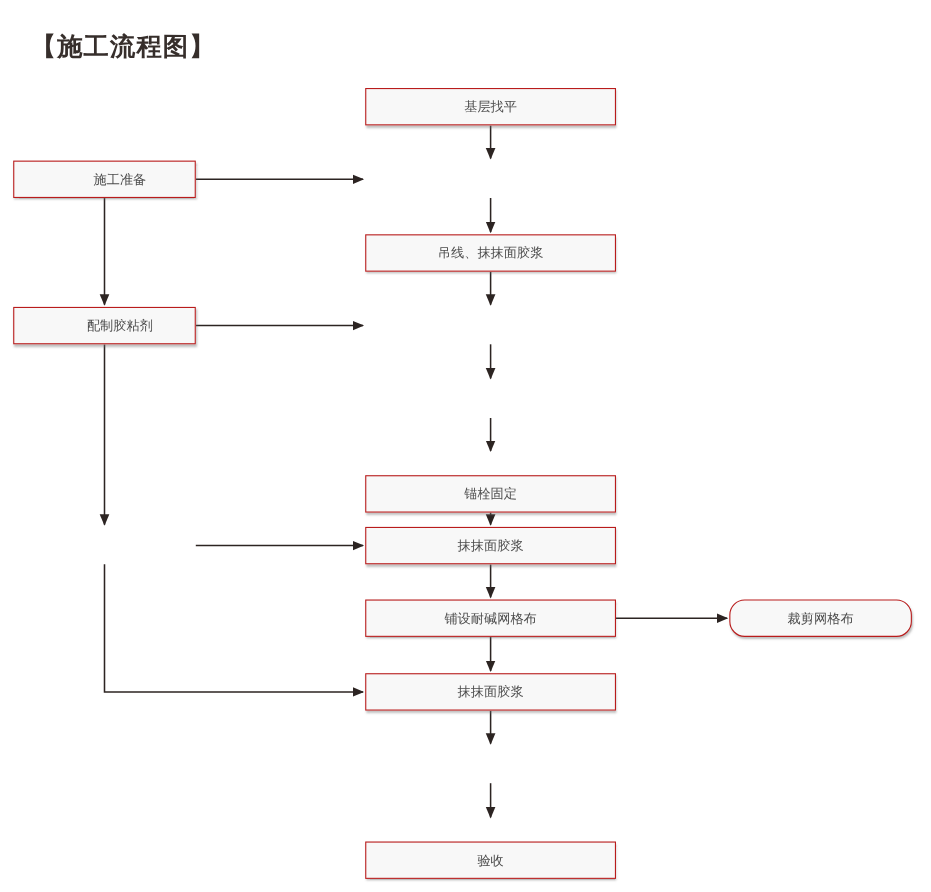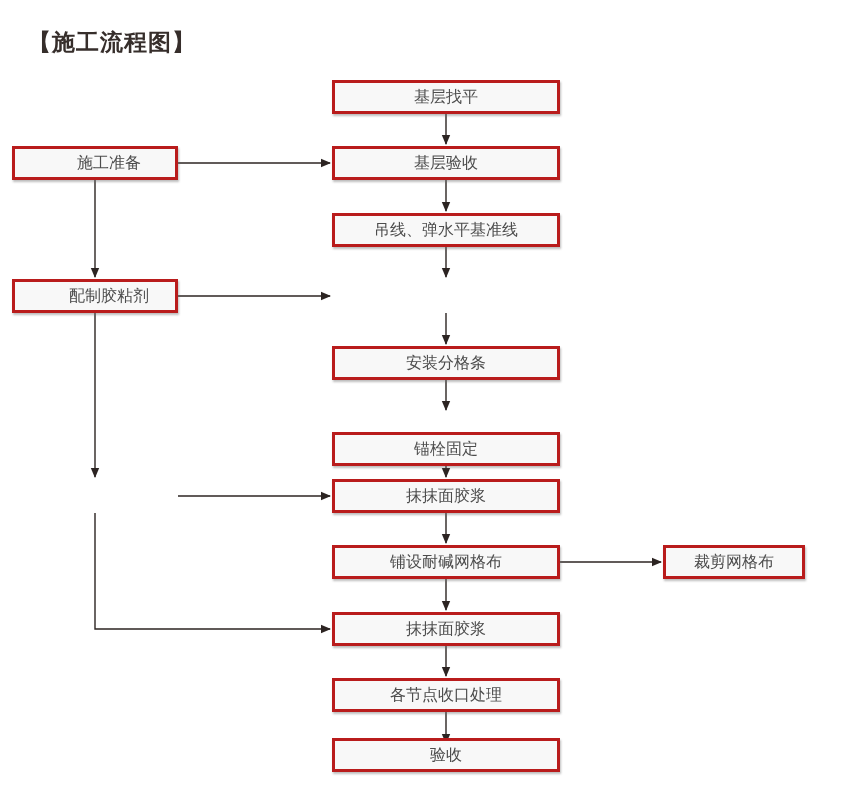--- a/index.html
+++ b/index.html
@@ -29,33 +29,33 @@
     position: absolute;
     left: 0;
     top: 0;
     width: 846px;
     height: 811px;
   }
   .node {
     position: absolute;
     box-sizing: border-box;
     height: 34px;
-    border: 3px solid #b91c1c;
+    border: 1px solid #b91c1c;
     background: #f8f8f8;
     box-shadow: 1px 2px 2px rgba(110,110,110,0.45);
     display: flex;
     align-items: center;
     justify-content: center;
-    font-size: 16px;
+    font-size: 12px;
     color: #4c4c4c;
     white-space: nowrap;
   }
   .node.main  { left: 332px; width: 228px; }
   .node.side  { left: 12px;  width: 166px; padding-left: 28px; }
-  .node.right { left: 663px; width: 142px; }
+  .node.right { left: 663px; width: 166px; border-radius: 14px; }
 </style>
 </head>
 <body>
 
 <div class="canvas">
 
   <h1 class="title">【施工流程图】</h1>
 
   <svg class="connectors" viewBox="0 0 846 811" xmlns="http://www.w3.org/2000/svg">
     <defs>
@@ -82,28 +82,25 @@
       <line x1="95" y1="180" x2="95" y2="277" marker-end="url(#ah)"></line>
       <line x1="178" y1="296" x2="330" y2="296" marker-end="url(#ah)"></line>
       <line x1="95" y1="313" x2="95" y2="477" marker-end="url(#ah)"></line>
       <line x1="178" y1="496" x2="330" y2="496" marker-end="url(#ah)"></line>
       <polyline points="95,513 95,629 330,629" marker-end="url(#ah)"></polyline>
       <line x1="560" y1="562" x2="661" y2="562" marker-end="url(#ah)"></line>
     </g>
   </svg>
 
   <div class="node main" style="top:80px">基层找平</div>
-  <div class="node main" style="top:146px">基层验收</div>
-  <div class="node main" style="top:213px">吊线、弹水平基准线</div>
-  <div class="node main" style="top:346px">安装分格条</div>
+  <div class="node main" style="top:213px">吊线、抹抹面胶浆</div>
   <div class="node main" style="top:432px">锚栓固定</div>
   <div class="node main" style="top:479px">抹抹面胶浆</div>
   <div class="node main" style="top:545px">铺设耐碱网格布</div>
   <div class="node main" style="top:612px">抹抹面胶浆</div>
-  <div class="node main" style="top:678px">各节点收口处理</div>
-  <div class="node main" style="top:738px">验收</div>
+  <div class="node main" style="top:765px">验收</div>
 
   <div class="node side" style="top:146px">施工准备</div>
   <div class="node side" style="top:279px">配制胶粘剂</div>
 
   <div class="node right" style="top:545px">裁剪网格布</div>
 
 </div>
 
 </body></html>

